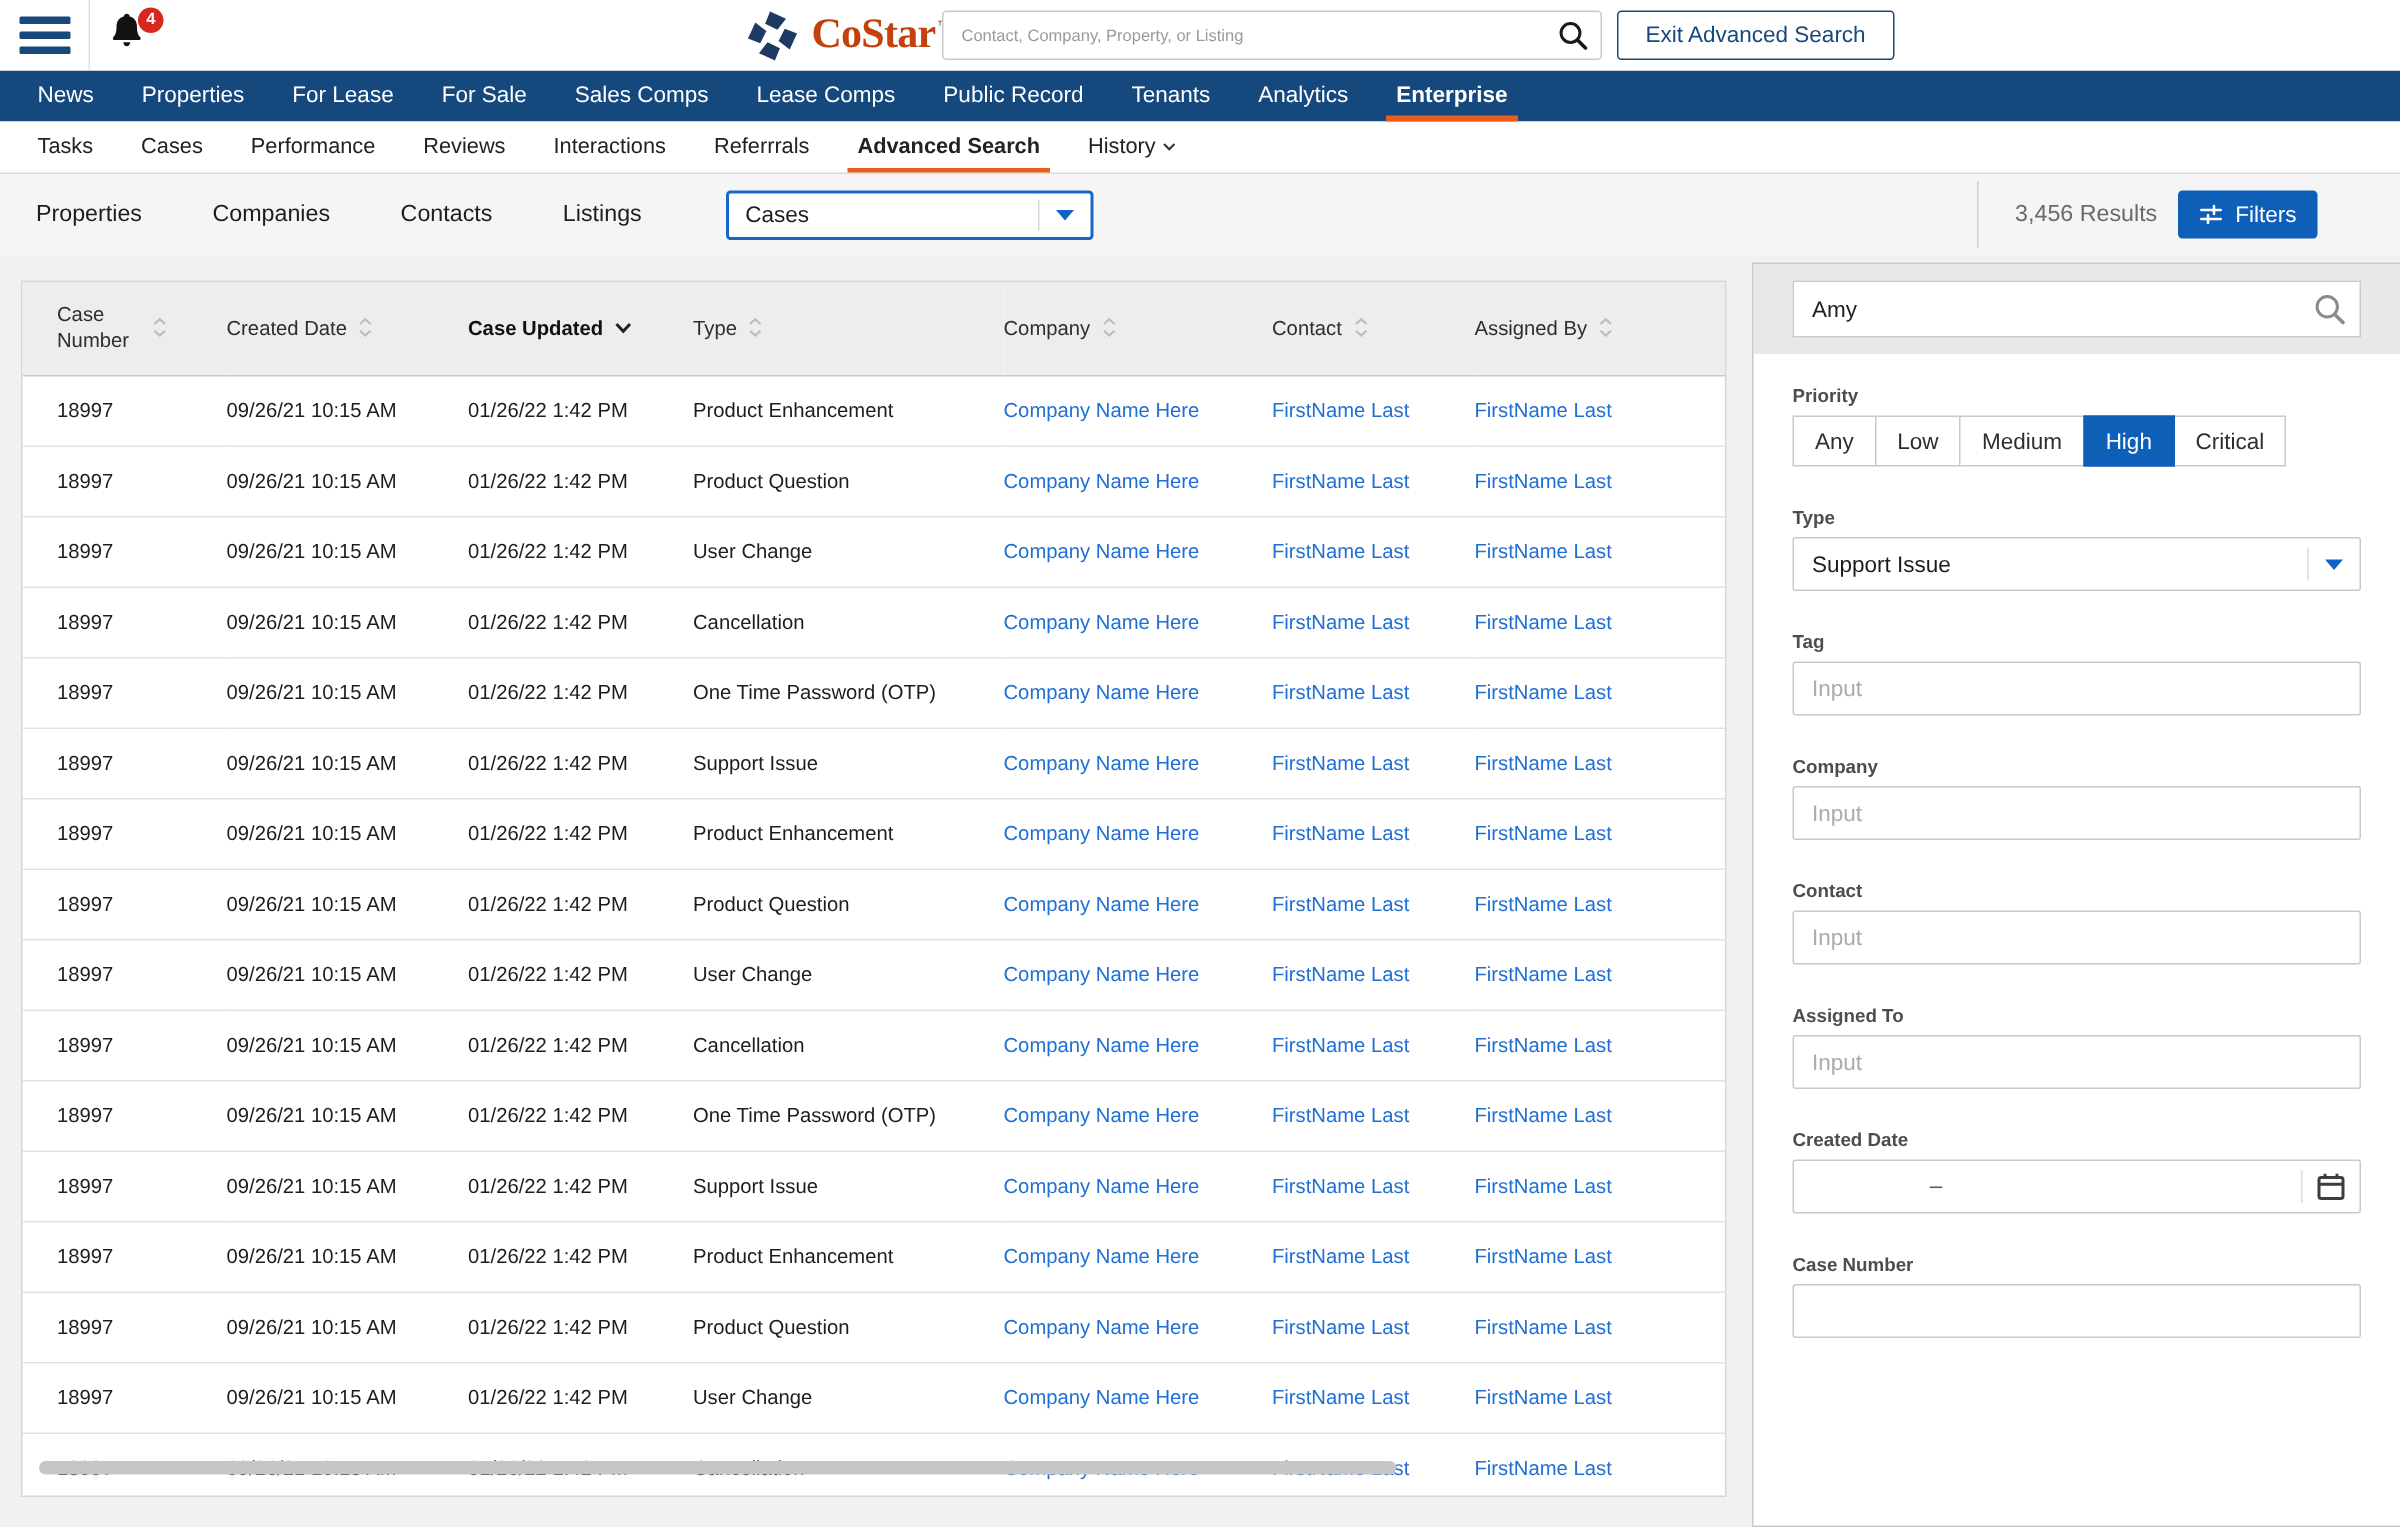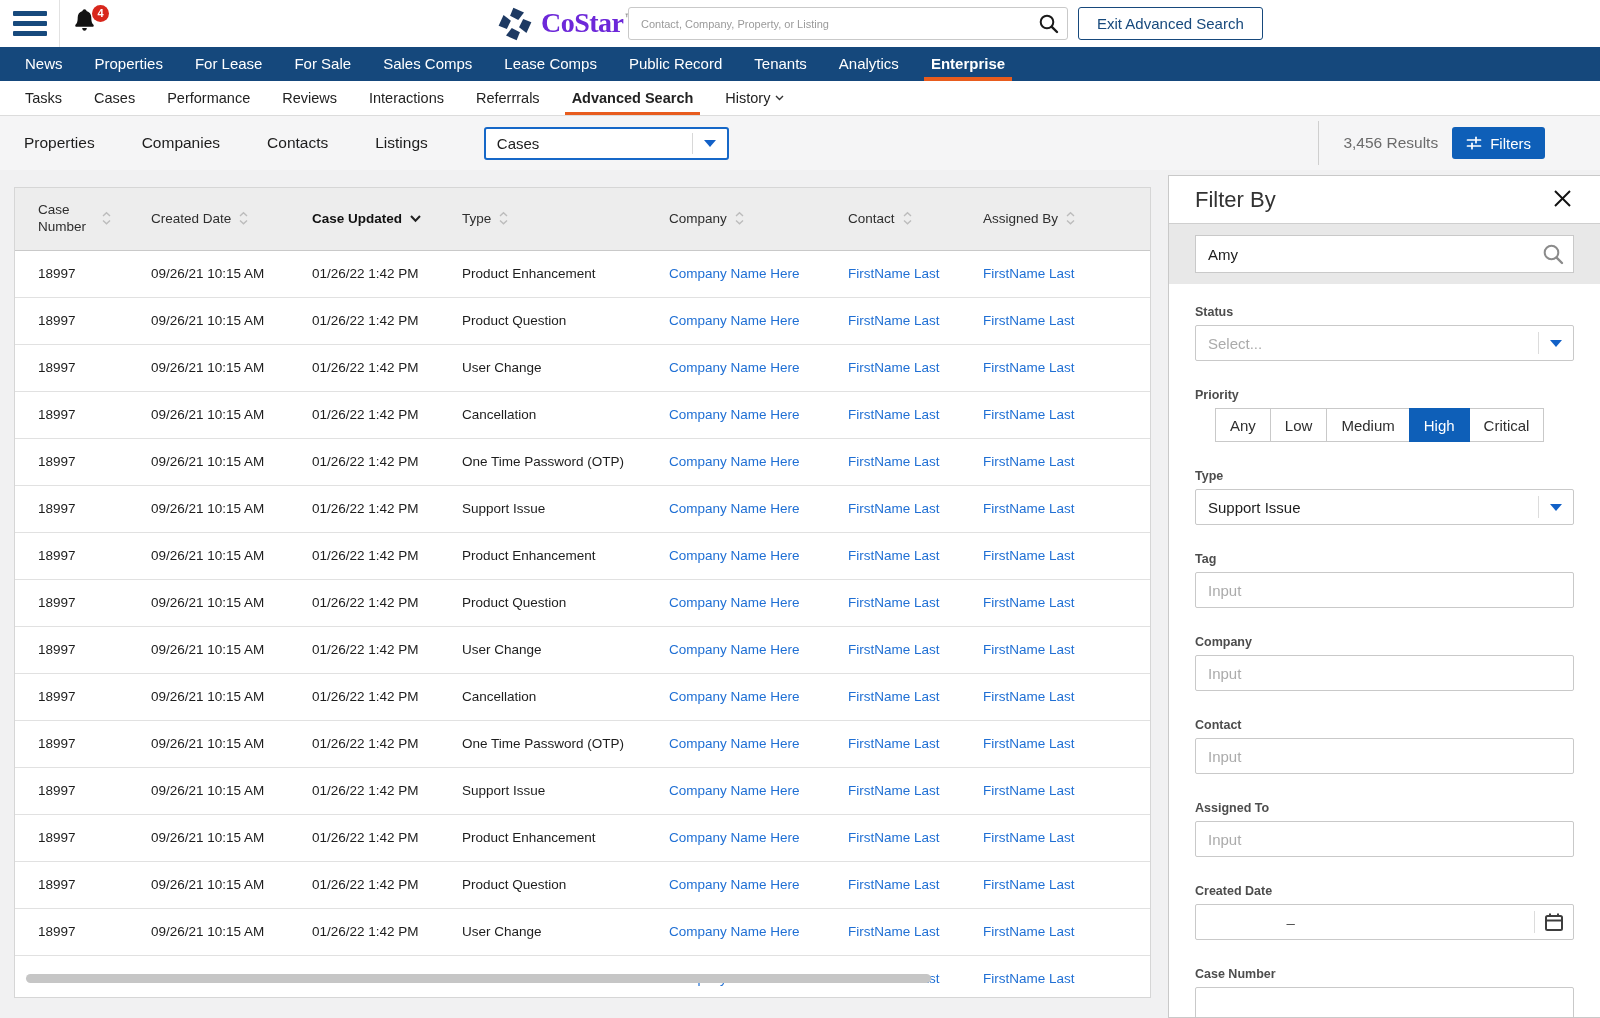--- a/index.html
+++ b/index.html
@@ -12,21 +12,21 @@
   .hamburger { position:absolute; left:13px; top:11px; width:34px; height:25px;
                display:flex; flex-direction:column; justify-content:space-between; cursor:pointer; }
   .hamburger span { display:block; height:5px; background:#17497c; border-radius:1px; }
   .topbar-divider { position:absolute; left:59px; top:0; width:1px; height:47px; background:#e2e2e2; }
   .bell-wrap { position:absolute; left:73px; top:8px; width:30px; height:30px; cursor:pointer; }
   .badge { position:absolute; top:-3px; right:-6px; min-width:17px; height:17px; border-radius:9px;
            background:#d8271c; color:#fff; font-size:11px; font-weight:bold; line-height:17px;
            text-align:center; padding:0 3px; }
   .brand { position:absolute; left:497px; top:6px; display:flex; align-items:flex-start; }
   .brand-text { font-family:"Liberation Serif", serif; font-size:28px; font-weight:600;
-                color:#6d28d9; line-height:34px; margin-left:8px; letter-spacing:-.5px; }
+                color:#c2410c; line-height:34px; margin-left:8px; letter-spacing:-.5px; }
   .brand-tm { font-size:9px; color:#5a5a5a; margin-top:6px; margin-left:1px; }
   .global-search { position:absolute; left:628px; top:7px; width:440px; height:33px; }
   .global-search input { width:100%; height:100%; border:1px solid #c9c9c9; border-radius:3px;
                          padding:0 38px 0 12px; font-size:11px; color:#222;
                          font-family:"Liberation Sans", sans-serif; }
   .global-search input::placeholder { color:#9a9a9a; }
   .global-search .gs-icon { position:absolute; right:9px; top:6px; cursor:pointer; }
   .exit-btn { position:absolute; left:1078px; top:7px; height:33px; padding:0 18px;
               background:#fff; border:1px solid #17497c; border-radius:3px; color:#17497c;
               font-size:15px; cursor:pointer; font-family:"Liberation Sans", sans-serif; }
@@ -102,21 +102,21 @@
   .flabel { font-size:12.5px; font-weight:bold; color:#4d4d4d; margin-bottom:6px; }
   .finput { position:relative; height:36px; border:1px solid #c9c9c9; border-radius:2px;
             background:#fff; display:flex; align-items:center; }
   .finput input { flex:1; height:100%; border:none; background:transparent; padding:0 12px;
                   font-size:15px; color:#1d1d1d; outline:none;
                   font-family:"Liberation Sans", sans-serif; }
   .finput input::placeholder { color:#ababab; }
   .dd-placeholder { flex:1; font-size:15px; color:#ababab; padding-left:12px; }
   .dd-value2 { flex:1; font-size:15px; color:#1d1d1d; padding-left:12px; }
   .finput .dd-sep { width:1px; height:22px; background:#dcdcdc; }
-  .seg-group { display:flex;margin-left:20px; }
+  .seg-group { display:flex; }
   .seg-btn { height:34px; padding:0 14px; background:#fff; border:1px solid #c9c9c9;
              font-size:15px; color:#2e2e2e; cursor:pointer; margin-left:-1px;
              font-family:"Liberation Sans", sans-serif; }
   .seg-btn:first-child { margin-left:0; }
   .seg-btn.selected { background:#0e5fb8; border-color:#0e5fb8; color:#fff; position:relative; }
   .date-dash { position:absolute; left:24%; top:50%; transform:translateY(-50%);
                color:#555; font-size:15px; }
   .cal-btn { background:none; border:none; padding:0 9px; cursor:pointer; display:flex; align-items:center; }
 </style>
 </head>
@@ -460,50 +460,33 @@
               <td><a class="link">Company Name Here</a></td>
               <td><a class="link">FirstName Last</a></td>
               <td><a class="link">FirstName Last</a></td>
             </tr>
           </tbody>
       </table>
       <div class="hscrollbar"></div>
     </div>
 
     <aside class="filter-panel">
-      <div class="panel-header">
-        <h2 class="panel-title">Filter By</h2>
-        <button class="panel-close">
-          <svg width="19" height="19" viewBox="0 0 19 19">
-            <line x1="2" y1="2" x2="17" y2="17" stroke="#111" stroke-width="1.9"></line>
-            <line x1="17" y1="2" x2="2" y2="17" stroke="#111" stroke-width="1.9"></line>
-          </svg>
-        </button>
-      </div>
 
       <div class="panel-search">
         <div class="ps-box">
           <input type="text" value="Amy" style="">
           <svg class="ps-icon" width="22" height="22" viewBox="0 0 22 22">
             <circle cx="9.5" cy="9.5" r="6.8" fill="none" stroke="#8b8b8b" stroke-width="2"></circle>
             <line x1="14.6" y1="14.6" x2="20" y2="20" stroke="#8b8b8b" stroke-width="2.4" stroke-linecap="round"></line>
           </svg>
         </div>
       </div>
 
       <div class="panel-body">
 
-        <div class="fgroup">
-          <div class="flabel">Status</div>
-          <div class="finput">
-            <span class="dd-placeholder">Select...</span>
-            <span class="dd-sep"></span>
-            <span class="caret-down"></span>
-          </div>
-        </div>
 
         <div class="fgroup">
           <div class="flabel">Priority</div>
           <div class="seg-group">
             <button class="seg-btn">Any</button>
             <button class="seg-btn">Low</button>
             <button class="seg-btn">Medium</button>
             <button class="seg-btn selected">High</button>
             <button class="seg-btn">Critical</button>
           </div>

